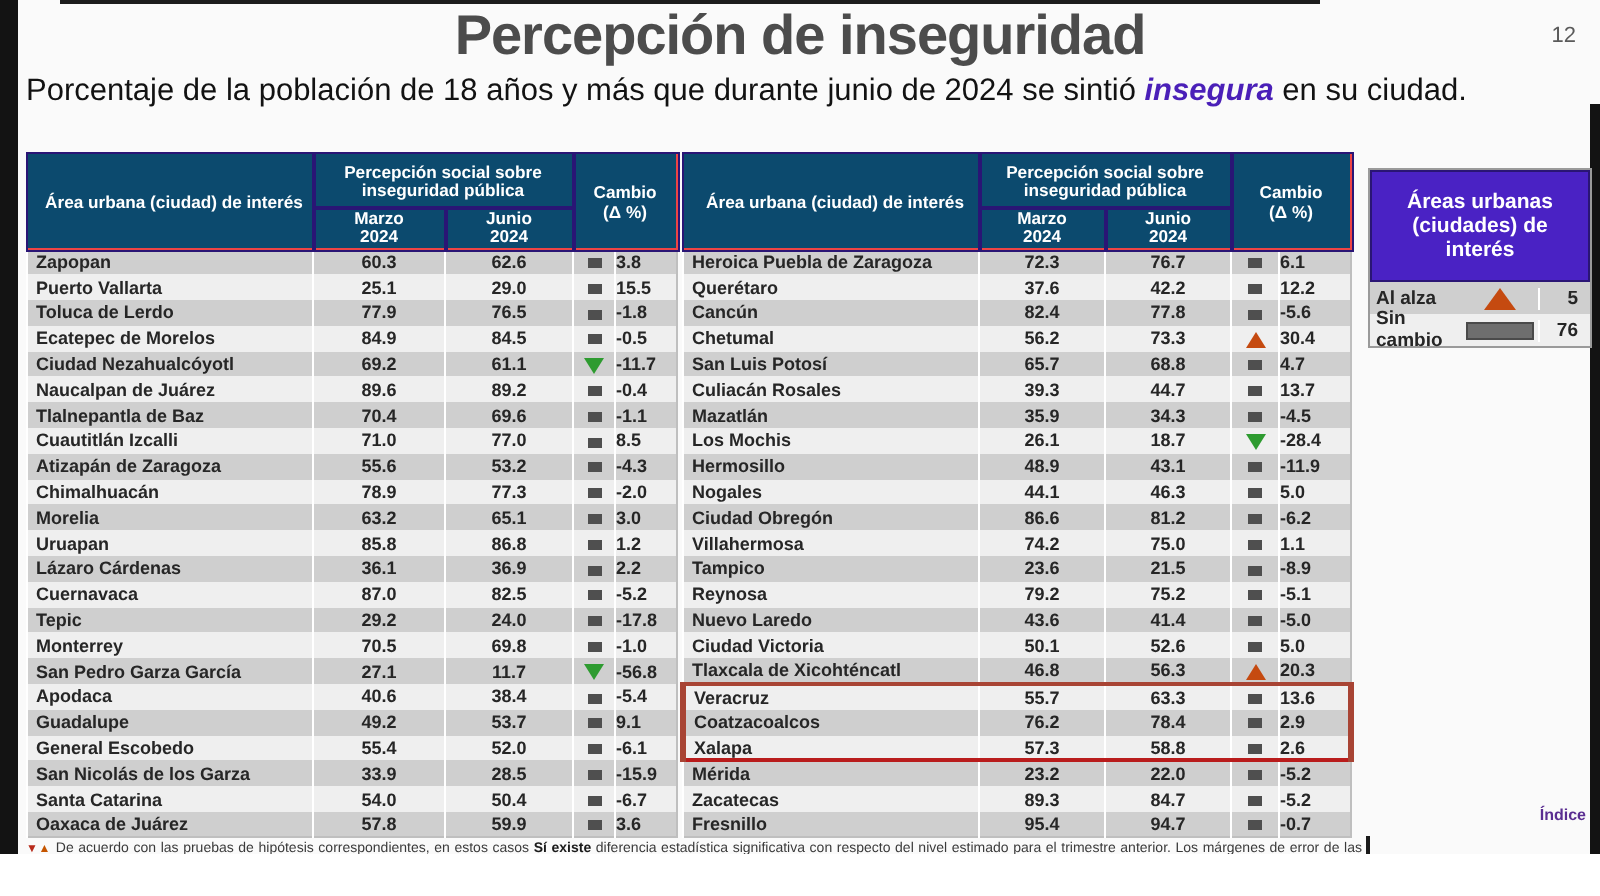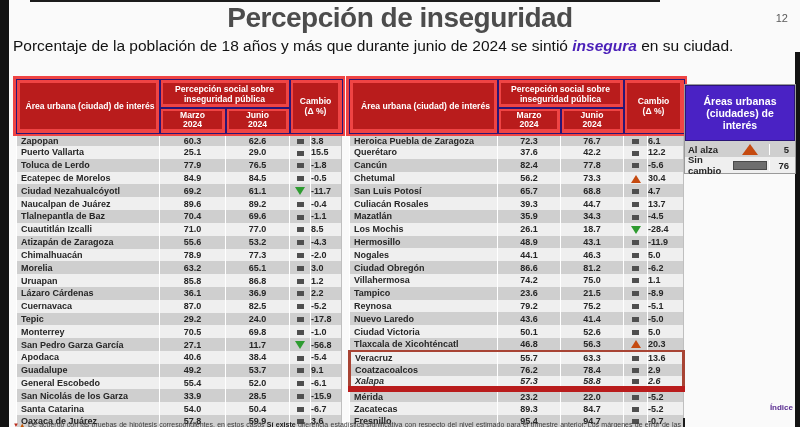--- a/index.html
+++ b/index.html
@@ -18,22 +18,22 @@
 
   .subtitle { position:absolute; top:37px; left:13px; width:780px; font-size:15.5px;
               line-height:18px; color:#121212; }
   .subtitle .hl-word { color:#4a1fb8; font-weight:bold; font-style:italic; }
 
   
   .tables { position:absolute; top:76px; left:13px; display:flex; }
   table.data { border-collapse:collapse; table-layout:fixed; }
   #t-left  { width:325px; margin-right:1px; }
   #t-right { width:334px; }
-  table.data th { background:#b91c1c; color:#ffffff; font-weight:bold; text-align:center;
-                  border:7px solid #ef4444; outline:1px solid #2a1575; }
+  table.data th { background:#0c4a6e; color:#ffffff; font-weight:bold; text-align:center;
+                  border:1px solid #ef4444; outline:1px solid #2a1575; }
   th.h-area   { font-size:8.6px; vertical-align:middle; text-align:left; padding-left:4px; }
   th.h-group  { font-size:8.6px; height:27px; line-height:9.5px; padding:2px 6px 0 6px; }
   th.h-cambio { font-size:8.6px; line-height:10px; }
   th.h-sub    { font-size:8.6px; height:21px; line-height:9px; }
 
   td { font-size:9px; font-weight:bold; color:#262626; height:12.8px;
        border-left:1px solid #ffffff; overflow:hidden; white-space:nowrap; }
   tbody tr:nth-child(odd)  td { background:#cfcfcf; }
   tbody tr:nth-child(even) td { background:#efefef; }
   td.c-name { padding-left:4px; }
@@ -46,21 +46,21 @@
   .sym-same { width:7px; height:5px; background:#4f4f4f; }
   .sym-down { width:0; height:0; border-left:5px solid transparent;
               border-right:5px solid transparent; border-top:8px solid #2e9b30; }
   .sym-up   { width:0; height:0; border-left:5px solid transparent;
               border-right:5px solid transparent; border-bottom:8px solid #c54a10; }
 
   
   tr.hl td:first-child { border-left:3px solid #a84434; }
   tr.hl td:last-child  { border-right:3px solid #a84434; }
   tr.hl-first td { border-top:2px solid #a84434; }
-  tr.hl-last  td { border-bottom:6px solid #b91c1c;font-style:italic; }
+  tr.hl-last  td { border-bottom:2px solid #b91c1c; }
 
   
   .legend { position:absolute; left:684px; top:84px; width:112px; border:1px solid #9a9a9a; }
   .legend-header { background:#4a22c4; color:#fff; font-weight:bold; font-size:10.5px;
                    line-height:12px; text-align:center; padding:9px 4px; border:1px solid #2a1575; }
   .legend-row { display:flex; align-items:center; height:16px; font-size:9.5px; font-weight:bold;
                 color:#262626; }
   .legend-row:nth-child(even) { background:#cfcfcf; }
   .legend-row:nth-child(odd)  { background:#efefef; }
   .legend-label { width:46px; padding-left:3px; }

